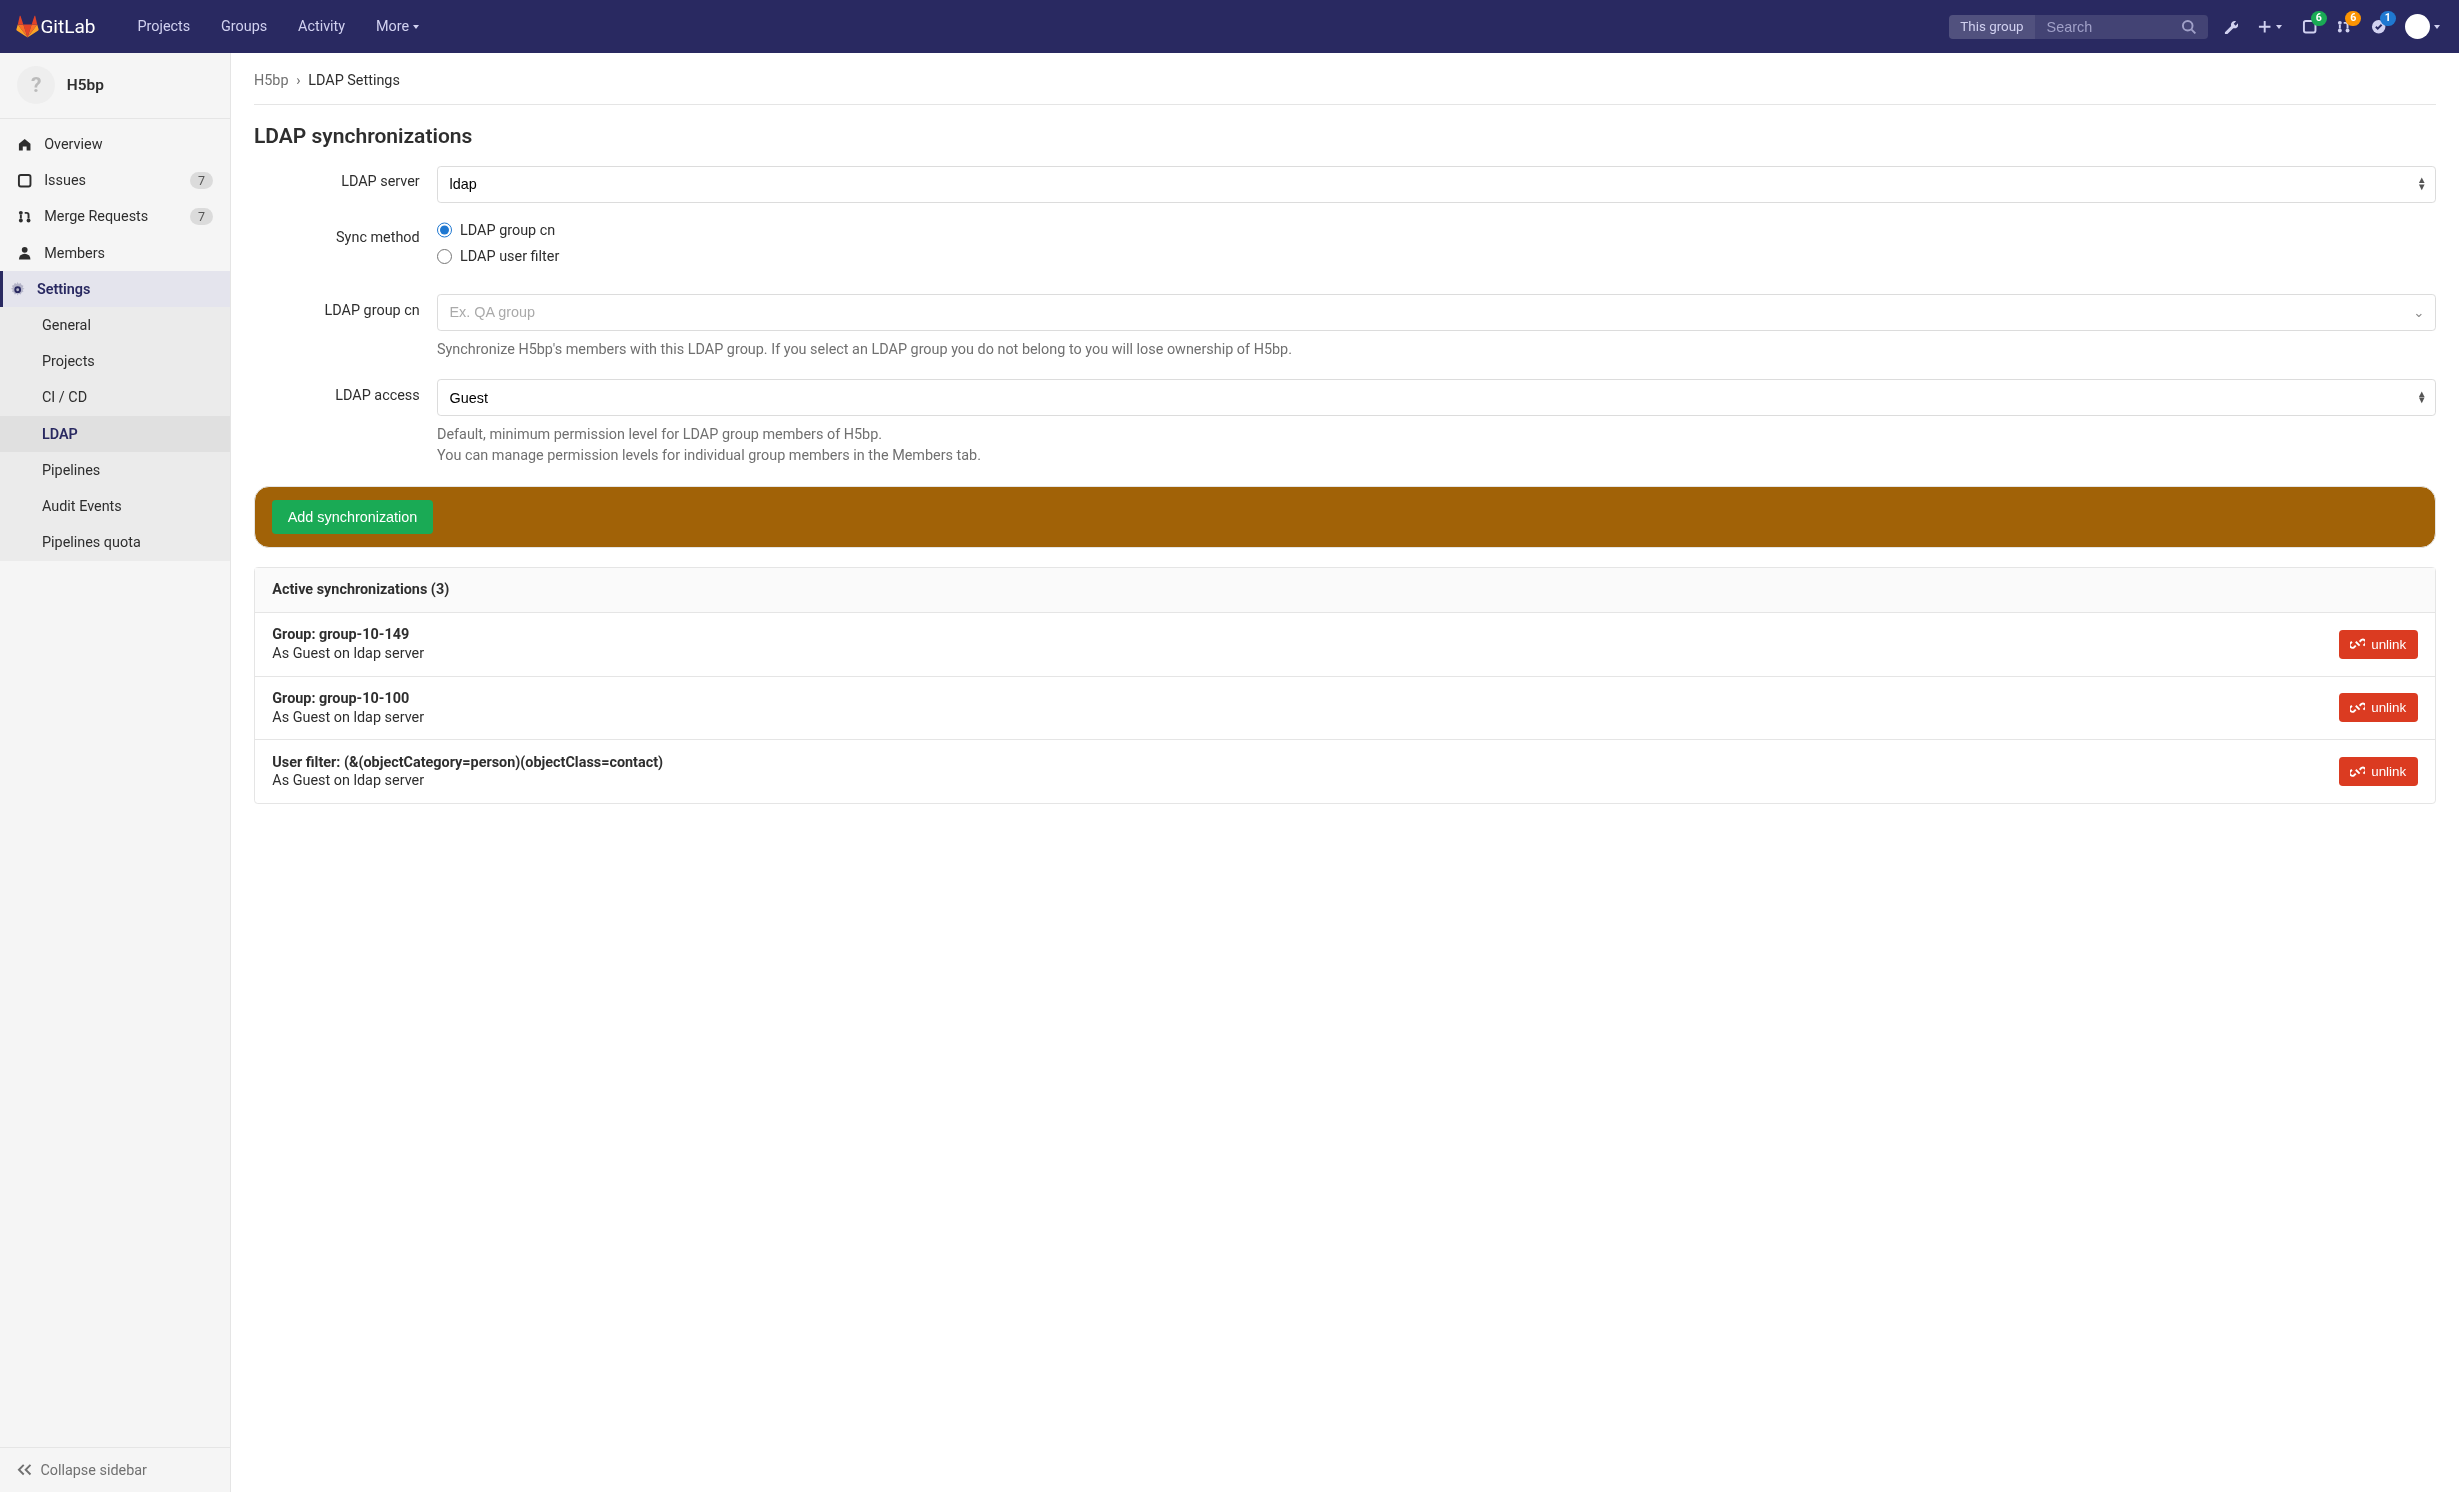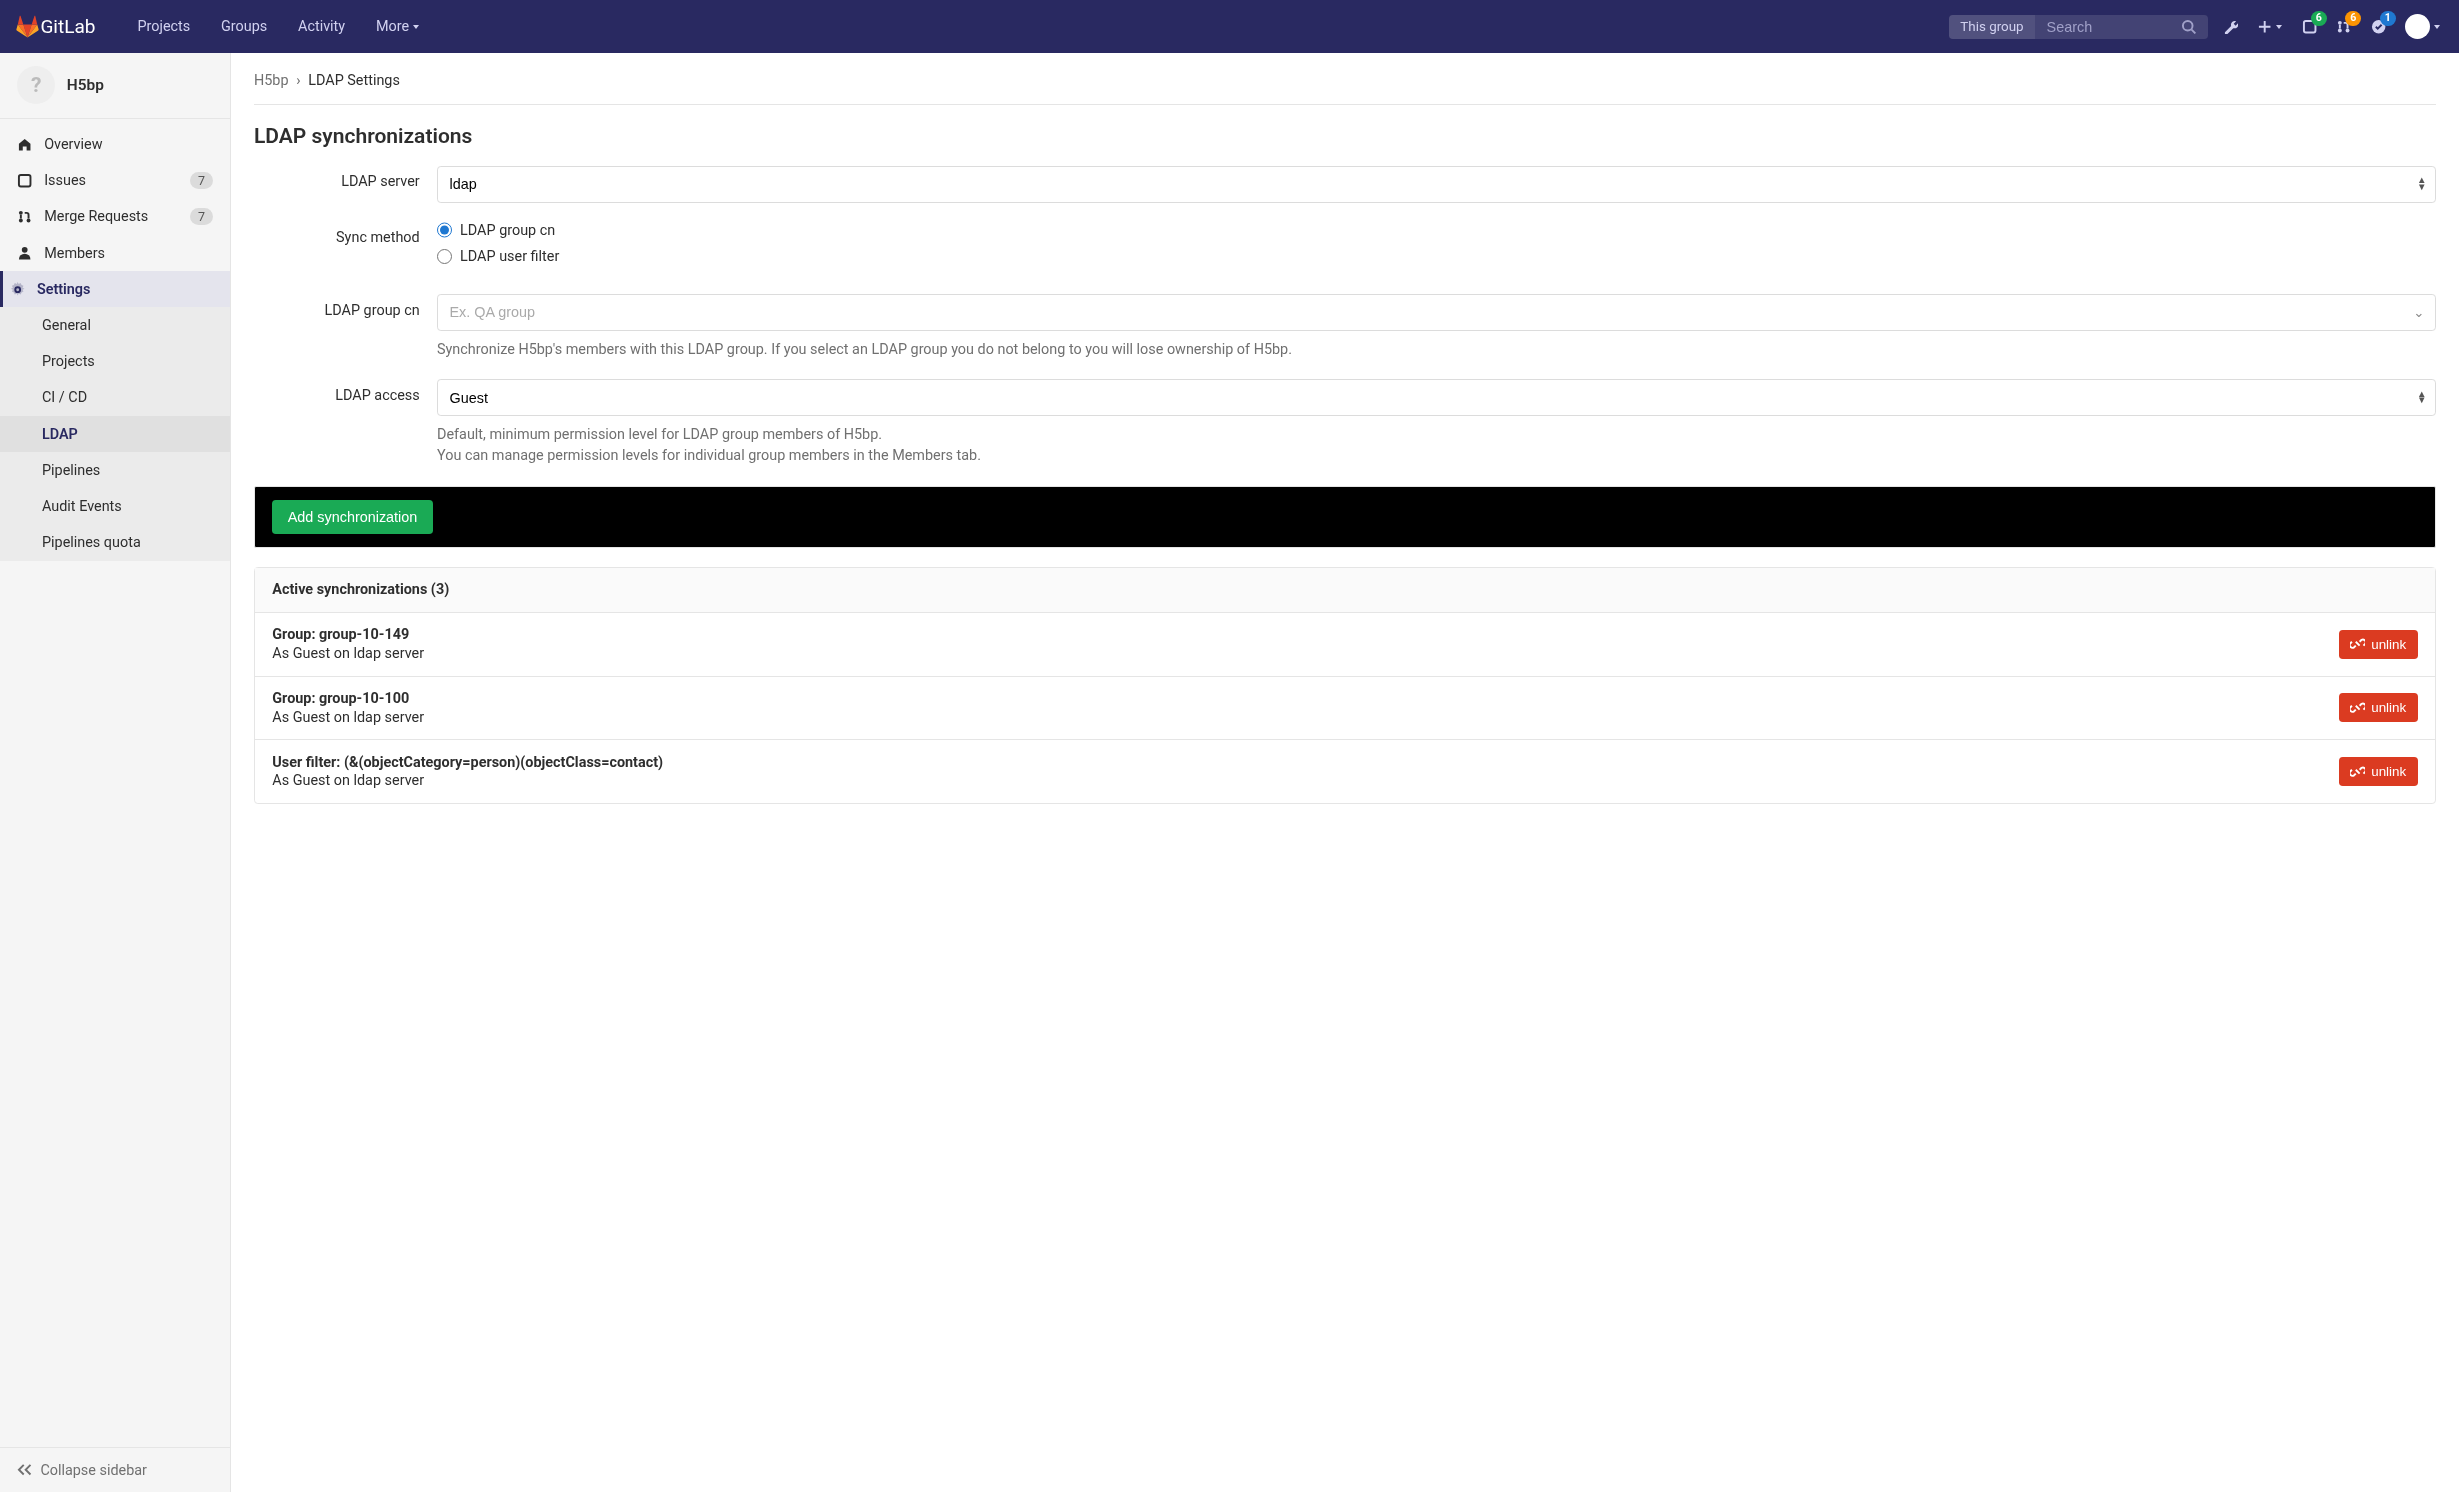--- a/index.html
+++ b/index.html
@@ -48,21 +48,21 @@
 select.form-control { appearance: none; -webkit-appearance: none; background: #fff; }
 .select-wrap { position: relative; }
 .select-caret { position: absolute; right: 9.6px; top: 50%; transform: translateY(-50%); pointer-events: none; color: #555; font-size: 9.6px; line-height: 0.7; }
 .input-combo { position: relative; display: flex; align-items: center; }
 .input-combo input { flex: 1; height: 37px; border: 1px solid #dcdcdc; border-radius: 3.8px; padding: 0 31px 0 11.5px; font-size: 14.4px; }
 .input-combo input::placeholder { color: #aaa; }
 .input-combo .chev { position: absolute; right: 11.5px; color: #888; pointer-events: none; }
 .help-text { font-size: 14.4px; color: #707070; margin-top: 7.7px; line-height: 1.5; }
 .radio-group label { display: flex; align-items: center; gap: 7.7px; font-size: 14.4px; margin-bottom: 9.6px; cursor: pointer; }
 .radio-group input[type=radio] { width: 15.4px; height: 15.4px; accent-color: #1f78d1; }
-.action-bar { background: #000000; border: 1px solid #e5e5e5; border-radius: 2px; padding: 13.4px 17.3px; margin-top: 7.7px; }
+.action-bar { background: #a16207; border: 1px solid #e5e5e5; border-radius: 15px; padding: 13.4px 17.3px; margin-top: 7.7px; }
 .btn-green { background: #1aaa55; color: #fff; border: none; border-radius: 3.8px; padding: 8.6px 15.4px; font-size: 14.4px; font-weight: 500; cursor: pointer; }
 .panel { border: 1px solid #e5e5e5; border-radius: 3.8px; margin-top: 19px; }
 .panel-header { background: #fafafa; padding: 13.4px 17.3px; font-weight: 700; border-bottom: 1px solid #e5e5e5; font-size: 14.4px; }
 .sync-row { display: flex; justify-content: space-between; align-items: center; padding: 13.4px 17.3px; border-bottom: 1px solid #e5e5e5; }
 .sync-row:last-child { border-bottom: none; }
 .sync-title { font-weight: 700; font-size: 14.4px; }
 .sync-sub { font-size: 14.4px; color: #2e2e2e; margin-top: 1.9px; }
 .btn-red { background: #db3b21; color: #fff; border: none; border-radius: 3.8px; padding: 6.7px 11.5px; font-size: 13.4px; cursor: pointer; display: flex; align-items: center; gap: 5.8px; }
 .icon-svg { width: 15.4px; height: 15.4px; display: inline-block; }
 .chevron-down::after { content: ""; display: inline-block; border-left: 3.8px solid transparent; border-right: 3.8px solid transparent; border-top: 4.8px solid currentColor; margin-left: 3.8px; vertical-align: middle; }

